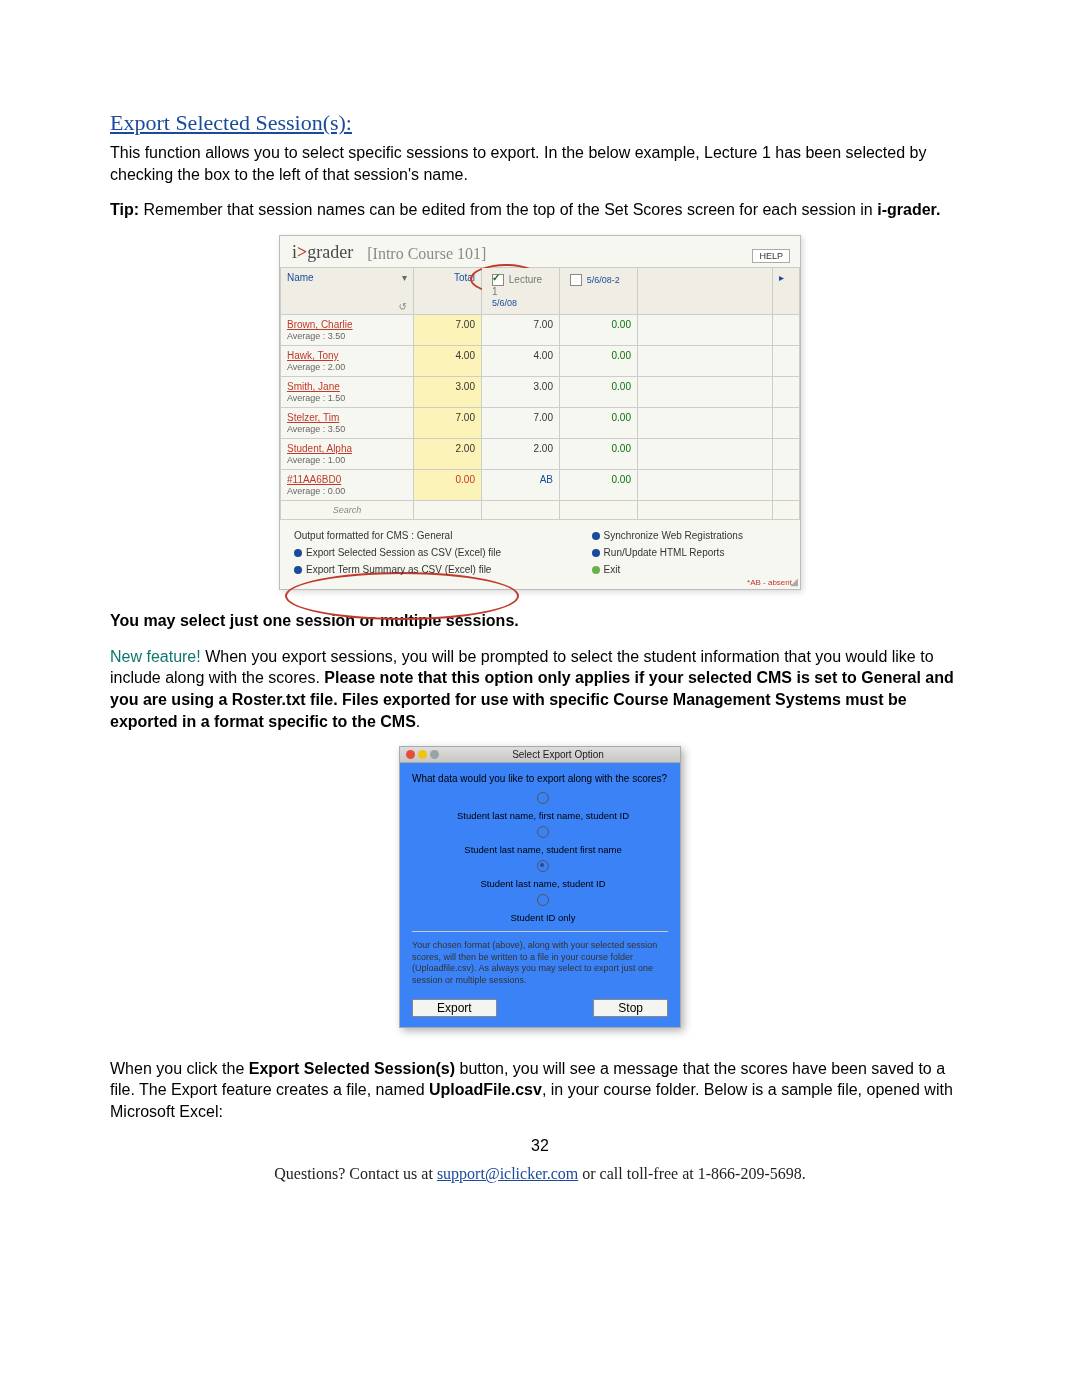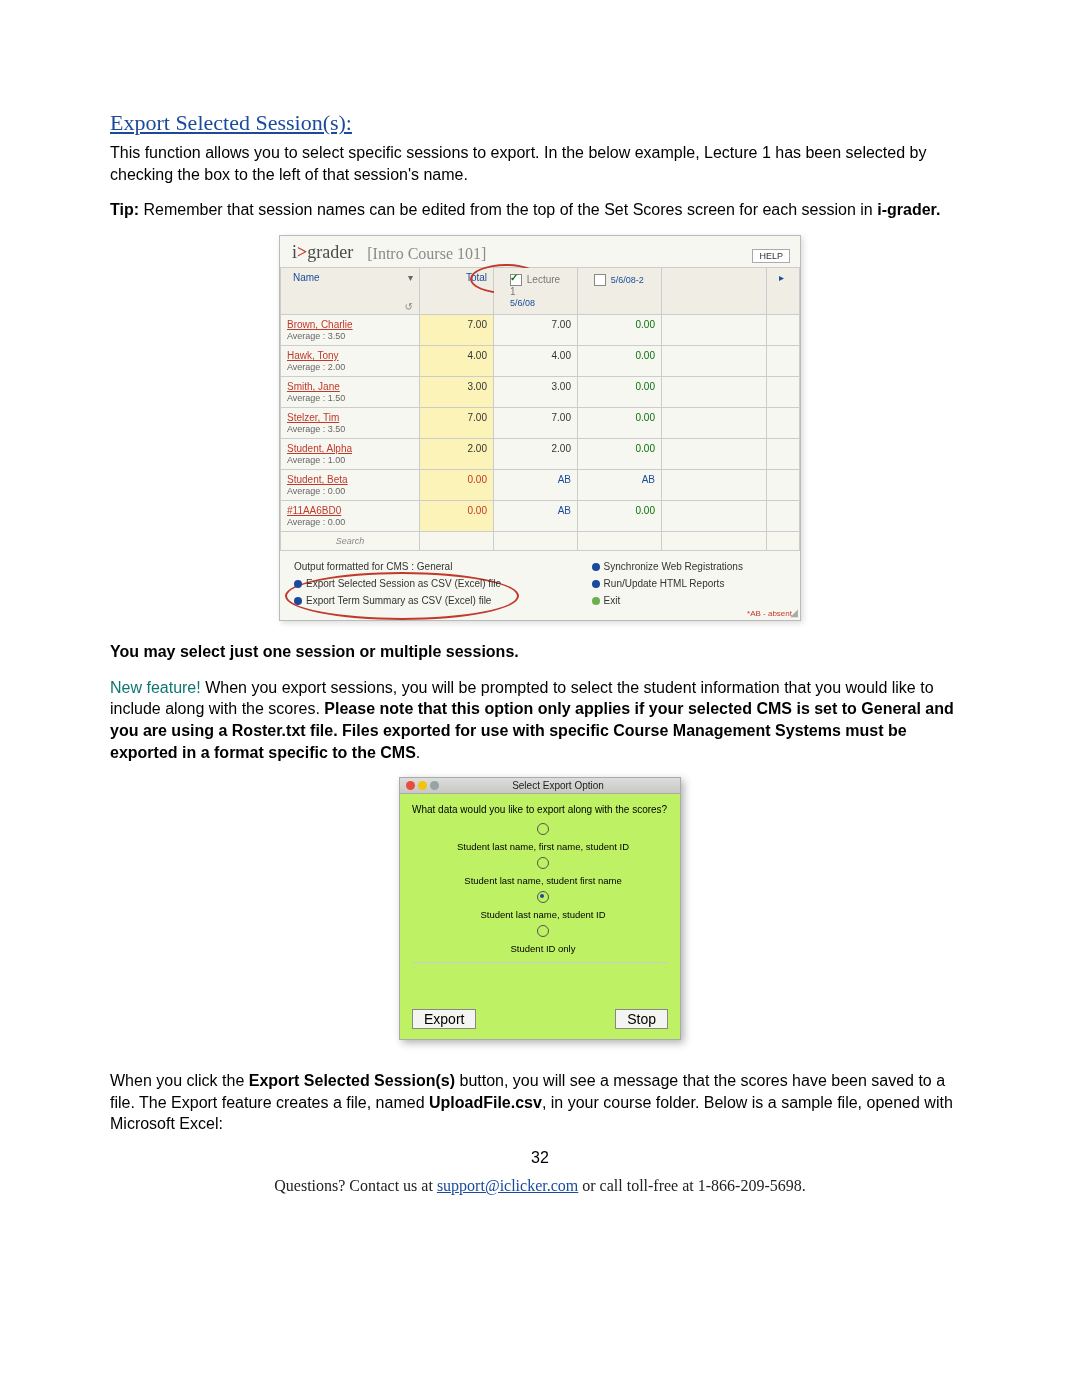--- a/index.html
+++ b/index.html
@@ -71,21 +71,20 @@
     border: 1px solid #ccc;
     padding: 4px 6px;
     vertical-align: top;
     font-size: 10px;
   }
   .ig-table th {
     background: #f0eee4;
     font-weight: normal;
     color: #1a4a9c;
     text-align: left;
-    padding-left: 12px;
   }
   .th-name { width: 120px; color:#1a4a9c; position:relative;}
   .th-name .dropdown-caret { position:absolute; right:6px; top:4px; color:#666;}
   .th-name .arrow-redo { position:absolute; right:6px; bottom:2px; color:#888;}
   .th-total { width: 55px; text-align:right; }
   .th-sess { width: 65px; position:relative; padding:0; }
   .sess-inner { padding: 2px 4px; }
   .sess-label { color:#777; }
   .sess-date { color:#1a4a9c; font-size:9px;}
   .chk { display:inline-block; width:10px; height:10px; border:1px solid #888; background:#fff; vertical-align:middle; margin-right:2px; position:relative;}
@@ -121,21 +120,21 @@
     border-radius:50%;
     pointer-events:none;
   }
   .callout.top { left:190px; top:28px; width:68px; height:26px; }
   .callout.bot { left:5px; top:336px; width:230px; height:44px; border-radius:50% / 50%; }
   
   .dialog {
     width: 280px;
     margin: 10px auto 30px auto;
     border: 1px solid #aaa;
-    background: #bef264;
+    background: #3b82f6;
     font-size: 10px;
     box-shadow: 3px 3px 8px rgba(0,0,0,0.3);
   }
   .dialog-titlebar {
     display:flex;
     align-items:center;
     background: linear-gradient(#ddd,#c8c8c3);
     border-bottom:1px solid #aaa;
     padding: 2px 6px;
     font-size:10px;
@@ -144,21 +143,21 @@
   .tb-dot.red{background:#e74c3c;} .tb-dot.yellow{background:#f1c40f;} .tb-dot.green{background:#95a5a6;}
   .dialog-title { flex:1; text-align:center; font-size:10px; color:#222;}
   .dialog-body { padding: 10px 12px 10px 12px; }
   .dialog-q { margin-bottom:8px; }
   .radio-row { display:flex; align-items:center; gap:6px; margin:5px 0 5px 6px; font-size:9.5px;flex-direction:column;}
   .radio { width:10px; height:10px; border-radius:50%; border:1px solid #555; display:inline-block; position:relative;}
   .radio.sel::after { content:""; position:absolute; left:2px; top:2px; width:4px; height:4px; background:#1a4a9c; border-radius:50%;}
   .dialog-sep { border:0; border-top:1px solid #ccc; margin:8px 0;}
   .dialog-note { font-size:9px; color:#333; line-height:1.3; margin-top: 8px;}
   .dialog-btns { display:flex; justify-content:space-between; margin-top:12px;}
-  .dialog-btn { border:1px solid #888; background:#f4f4f0; padding:1px 11px; font-size:14px;margin-top:34px;}
+  .dialog-btn { border:1px solid #888; background:#f4f4f0; padding:1px 24px; font-size:12px;}
   .page-num { text-align:center; font-size:16px; margin-top:4px;}
   .footer {
     text-align:center;
     font-family: Georgia, serif;
     font-size:16px;
     color:#222;
     margin-top:10px;
   }
   .footer a { color:#1a4a9c; text-decoration:underline;}
 </style>
@@ -243,28 +242,20 @@
         <td class="col-s1">7.00</td>
         <td class="col-s2">0.00</td>
         <td></td>
             <td></td>
       </tr>
       <tr>
         <td><a class="name-link">Student, Alpha</a><span class="avg">Average : 1.00</span></td>
         <td class="col-total">2.00</td>
         <td class="col-s1">2.00</td>
         <td class="col-s2">0.00</td>
-        <td></td>
-            <td></td>
-      </tr>
-      <tr>
-        <td><a class="name-link">Student, Beta</a><span class="avg">Average : 0.00</span></td>
-        <td class="col-total zero">0.00</td>
-        <td class="col-s1 ab">AB</td>
-        <td class="col-s2 ab" style="color:#1a4a9c">AB</td>
         <td></td>
             <td></td>
       </tr>
       <tr>
         <td><a class="name-link">#11AA6BD0</a><span class="avg">Average : 0.00</span></td>
         <td class="col-total zero">0.00</td>
         <td class="col-s1 ab">AB</td>
         <td class="col-s2">0.00</td>
         <td></td>
             <td></td>
@@ -336,20 +327,21 @@
         </div>
       <div class="radio-row">
           <span class="radio sel"></span>
           <span>Student last name, student ID</span>
         </div>
       <div class="radio-row">
           <span class="radio"></span>
           <span>Student ID only</span>
         </div>
       <hr class="dialog-sep">
+      <div class="dialog-note">Your chosen format (above), along with your selected session scores, will then be written to a file in your course folder (Uploadfile.csv). As always you may select to export just one session or multiple sessions.</div>
       <div class="dialog-btns">
         <span class="dialog-btn">Export</span>
         <span class="dialog-btn">Stop</span>
       </div>
     </div>
   </div>
 
   <div class="para">
     <span>When you click the </span><span class="bold">Export Selected Session(s)</span><span> button, you will see a message that the scores have been saved to a file.  The Export feature creates a file, named </span><span class="bold">UploadFile.csv</span><span>, in your course folder. Below is a sample file, opened with Microsoft Excel:</span>
   </div>

